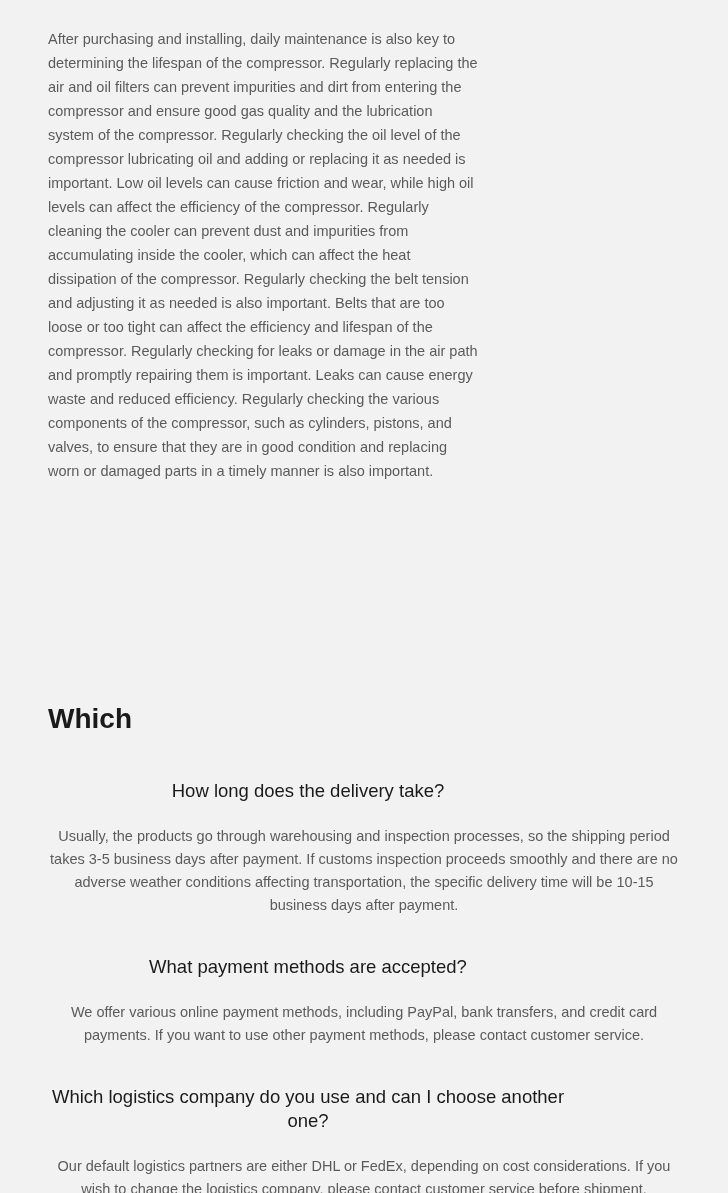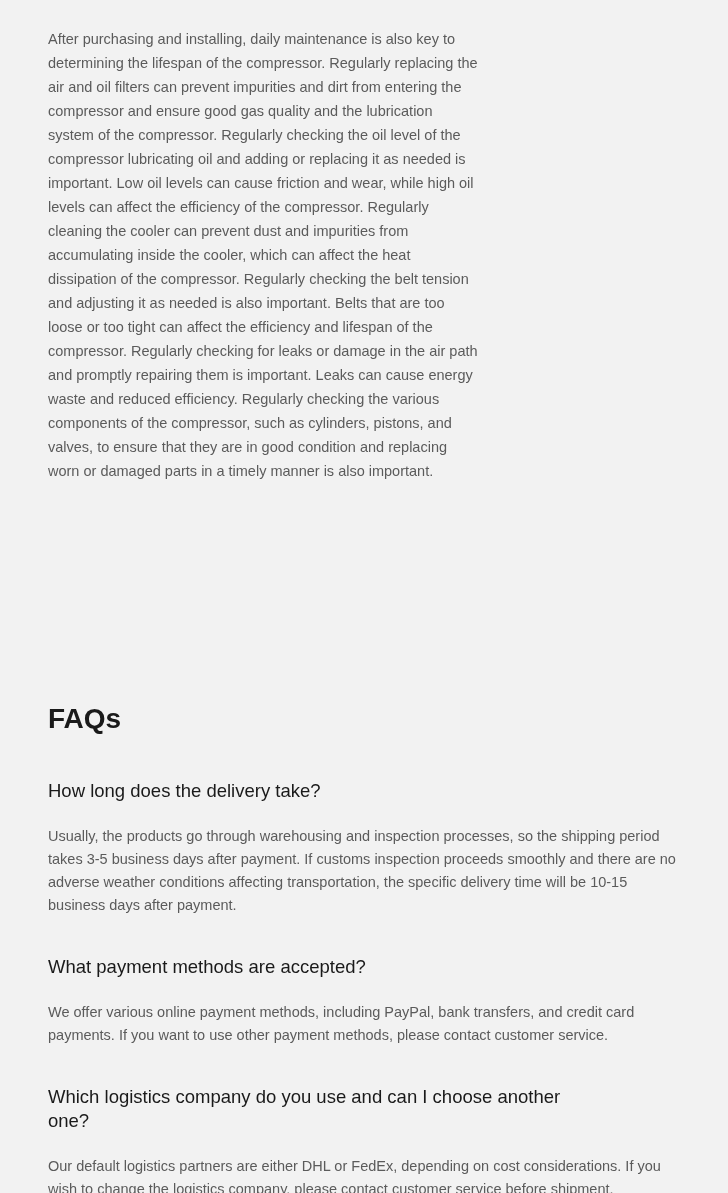--- a/index.html
+++ b/index.html
@@ -26,21 +26,21 @@
     line-height: 24px;
     color: var(--text-color);
   }
   .faq-title {
     margin: 220px 0 0 0;
     font-size: 28px;
     line-height: 32px;
     font-weight: 700;
     color: var(--heading-color);
   }
-  .faq-item { margin-top: 38px; }
+  .faq-item { margin-top: 38px; text-align: center; }
   .faq-item:first-of-type { margin-top: 44px; }
   .faq-question {
     margin: 0;
     max-width: 520px;
     font-size: 18.5px;
     line-height: 24px;
     font-weight: 400;
     color: var(--heading-color);
   }
   .faq-answer {
@@ -53,21 +53,21 @@
 </style>
 </head>
 <body>
 
 <main class="page">
 
   <p class="intro">After purchasing and installing, daily maintenance is also key to determining the lifespan of the compressor. Regularly replacing the air and oil filters can prevent impurities and dirt from entering the compressor and ensure good gas quality and the lubrication system of the compressor. Regularly checking the oil level of the compressor lubricating oil and adding or replacing it as needed is important. Low oil levels can cause friction and wear, while high oil levels can affect the efficiency of the compressor. Regularly cleaning the cooler can prevent dust and impurities from accumulating inside the cooler, which can affect the heat dissipation of the compressor. Regularly checking the belt tension and adjusting it as needed is also important. Belts that are too loose or too tight can affect the efficiency and lifespan of the compressor. Regularly checking for leaks or damage in the air path and promptly repairing them is important. Leaks can cause energy waste and reduced efficiency. Regularly checking the various components of the compressor, such as cylinders, pistons, and valves, to ensure that they are in good condition and replacing worn or damaged parts in a timely manner is also important.</p>
 
   <section class="faq">
 
-    <h2 class="faq-title">FAQs</h2>
+    <h2 class="faq-title">Which</h2>
 
     <article class="faq-item">
       <h3 class="faq-question">How long does the delivery take?</h3>
       <p class="faq-answer">Usually, the products go through warehousing and inspection processes, so the shipping period takes 3-5 business days after payment. If customs inspection proceeds smoothly and there are no adverse weather conditions affecting transportation, the specific delivery time will be 10-15 business days after payment.</p>
     </article>
 
     <article class="faq-item">
       <h3 class="faq-question">What payment methods are accepted?</h3>
       <p class="faq-answer">We offer various online payment methods, including PayPal, bank transfers, and credit card payments. If you want to use other payment methods, please contact customer service.</p>
     </article>

